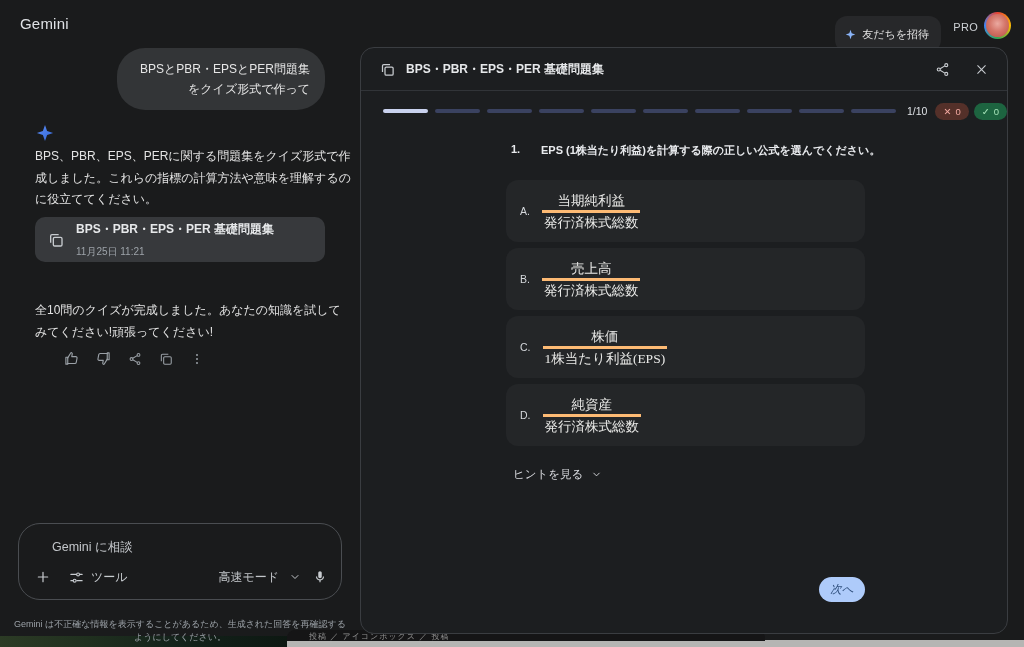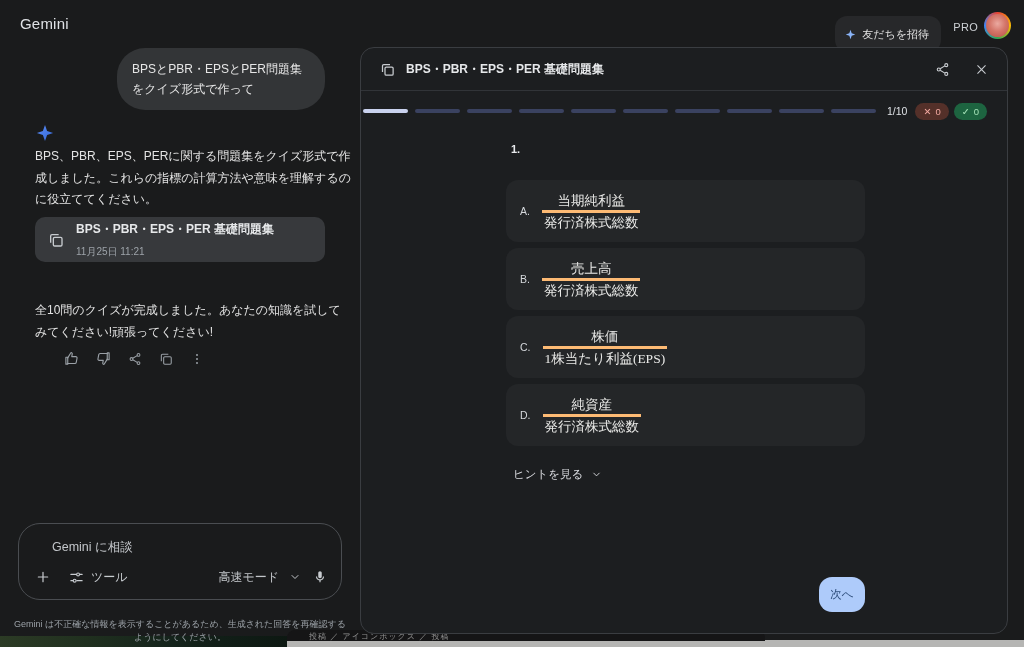--- a/index.html
+++ b/index.html
@@ -25,21 +25,21 @@
     border-radius:12px; display:flex; align-items:center; gap:6px; padding:0 12px 0 10px;
     font-size:11px; color:#e3e3e3; cursor:pointer; }
   .pro-badge { position:absolute; right:46px; top:21px; font-size:11px; color:#ced2d6; letter-spacing:.3px; }
   .avatar { position:absolute; right:13px; top:12px; width:27px; height:27px; border-radius:50%;
     background:conic-gradient(#e94435,#fbbc05,#34a853,#4285f4,#e94435); padding:2px; cursor:pointer; }
   .avatar-inner { width:100%; height:100%; border-radius:50%;
     background:radial-gradient(circle at 50% 42%, #eba9a0 0%, #d4766a 45%, #b94f43 100%); }
 
   
   .user-bubble { position:absolute; left:117px; top:48px; width:208px; background:#333537;
-    border-radius:28px; padding:11px 15px; font-size:12px; line-height:20px; color:#e6e6e6; }
+    border-radius:28px; padding:11px 15px; font-size:12px; line-height:20px; color:#e6e6e6;text-align:right; }
   .gemini-star { position:absolute; left:36px; top:124px; width:18px; height:18px; }
   .intro-text { position:absolute; left:35px; top:146px; width:318px; font-size:12px; line-height:21.5px; color:#e3e3e3; }
   .artifact-card { position:absolute; left:35px; top:217px; width:290px; height:45px; background:#37393c;
     border-radius:10px; display:flex; align-items:center; gap:12px; padding:0 13px; cursor:pointer; }
   .artifact-card .icon { color:#c8ccd0; flex:none; }
   .artifact-title { font-size:12px; font-weight:bold; color:#e6e8ea; line-height:15px; }
   .artifact-time { font-size:10px; color:#9da3a9; line-height:13px; margin-top:8px; }
   .retry-link { position:absolute; left:42px; top:275px; font-size:11.5px; font-weight:500; color:#a8c7fa; cursor:pointer; }
   .outro-text { position:absolute; left:35px; top:300px; width:318px; font-size:12px; line-height:21.5px; color:#e3e3e3; }
   .actions-row { position:absolute; left:64px; top:351px; display:flex; align-items:center; gap:17px; color:#9aa0a6; }
@@ -61,43 +61,43 @@
   .disclaimer { position:absolute; left:12px; top:618px; width:336px; text-align:center;
     font-size:9px; line-height:12.5px; color:#9aa0a6; }
 
   
   .quiz-panel { position:absolute; left:360px; top:47px; width:648px; height:587px;
     background:#1c1e20; border:1px solid #3a3d41; border-radius:14px; }
   .qp-header { position:absolute; left:0; top:0; right:0; height:43px; display:flex; align-items:center;
     padding:0 19px; gap:11px; border-bottom:1px solid #313438; }
   .qp-title { font-size:12px; font-weight:bold; color:#e6e8ea; margin-right:auto; }
   .qp-header .hicon { color:#c8ccd0; cursor:pointer; }
-  .qp-progress { position:absolute; left:2px; right:8px; top:54px; height:18px; display:flex; align-items:center;text-align:center; }
+  .qp-progress { position:absolute; left:22px; right:8px; top:54px; height:18px; display:flex; align-items:center;text-align:center; }
   .seg { width:45px; height:4px; border-radius:2px; background:#3a4260; margin-right:7px; flex:none; }
   .seg.active { background:#c9d2ee; }
   .prog-label { font-size:10.5px; color:#dfe2e6; margin:0 8px 0 4px; }
   .pill { height:17px; border-radius:9px; display:flex; align-items:center; gap:4px;
     padding:0 8px; font-size:9.5px; flex:none; }
   .pill.wrong { background:#543029; color:#f2a8a0; margin-right:5px; }
   .pill.correct { background:#1d6440; color:#a5e3b8; }
   .q-num { position:absolute; left:150px; top:95px; font-size:11px; font-weight:bold; color:#e8eaed; }
   .q-text { position:absolute; left:180px; top:95px; font-size:11px; font-weight:bold; color:#e8eaed; white-space:nowrap; }
   .option-card { position:absolute; left:145px; width:359px; height:62px; background:#242628;
     border-radius:12px; display:flex; align-items:center; padding:0 14px; gap:12px; cursor:pointer; }
   .opt-a { top:132px; } .opt-b { top:200px; } .opt-c { top:268px; } .opt-d { top:336px; }
   .opt-letter { font-size:10.5px; color:#d5d8dc; flex:none; }
   .frac { display:inline-block; text-align:center; font-family:"Liberation Serif","DejaVu Serif",serif;
     font-size:13.5px; color:#e9e9e7; line-height:19px; }
   .frac .num { display:block; padding:0 6px; }
   .frac .den { display:block; border-top:3px solid #fdba74; padding:0 2px; }
   .hint-row { position:absolute; left:152px; top:419px; display:flex; align-items:center; gap:8px;
     font-size:11.5px; color:#dadce0; cursor:pointer; }
-  .next-btn { position:absolute; left:458px; top:529px; width:46px; height:35px; border:none;
+  .next-btn { position:absolute; left:458px; top:529px; width:46px; height:25px; border:none;
     border-radius:13px; background:#aecbfa; color:#2f4f7d; font-family:"Liberation Sans",sans-serif;
-    font-size:11.5px; font-weight:500; cursor:pointer; }
+    font-size:11.5px; font-weight:500; cursor:pointer;font-style:italic; }
 </style>
 </head>
 <body>
 
 <div class="stage">
 
   <div class="gray-band"></div>
   <div class="bg-tab">
     <span>投稿 ／ アイコンボックス ／ 投稿</span>
   </div>
@@ -259,20 +259,21 @@
         <span>✕</span>
         <span>0</span>
       </span>
       <span class="pill correct">
         <span>✓</span>
         <span>0</span>
       </span>
     </div>
 
     <div class="q-num">1.</div>
+    <div class="q-text">EPS (1株当たり利益)を計算する際の正しい公式を選んでください。</div>
 
     <div class="option-card opt-a">
       <span class="opt-letter">A.</span>
       <span class="frac">
         <span class="num">当期純利益</span>
         <span class="den">発行済株式総数</span>
       </span>
     </div>
     <div class="option-card opt-b">
       <span class="opt-letter">B.</span>

